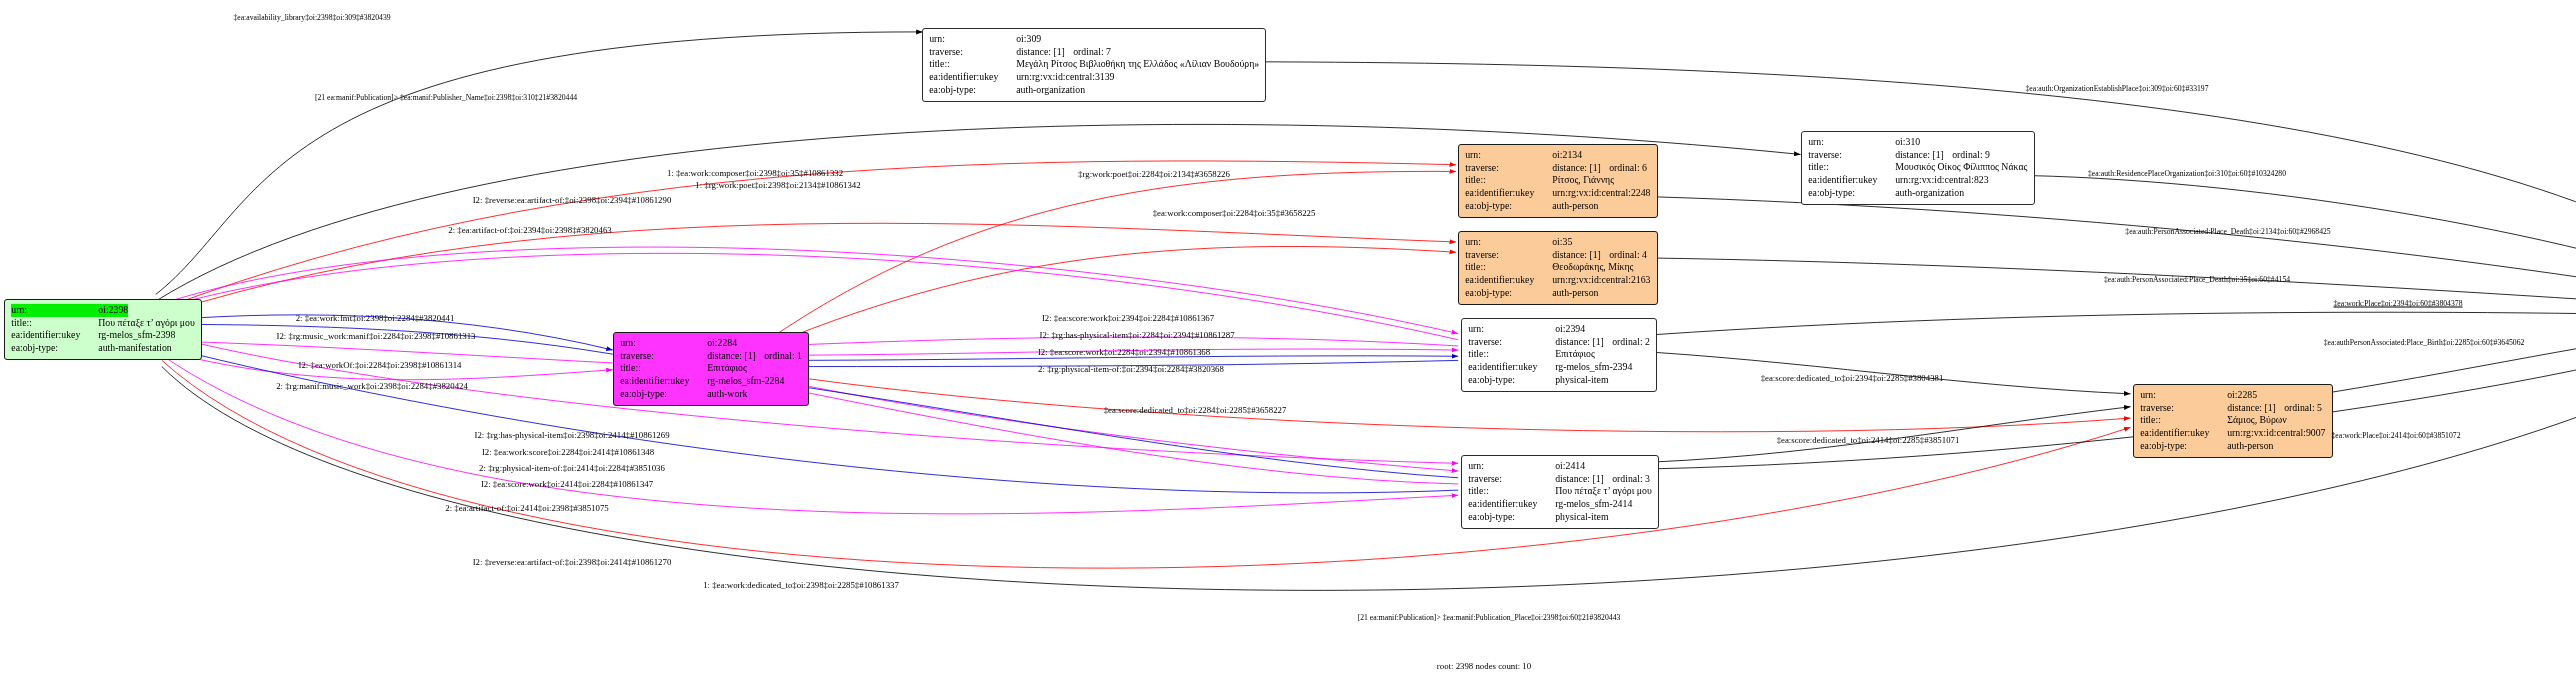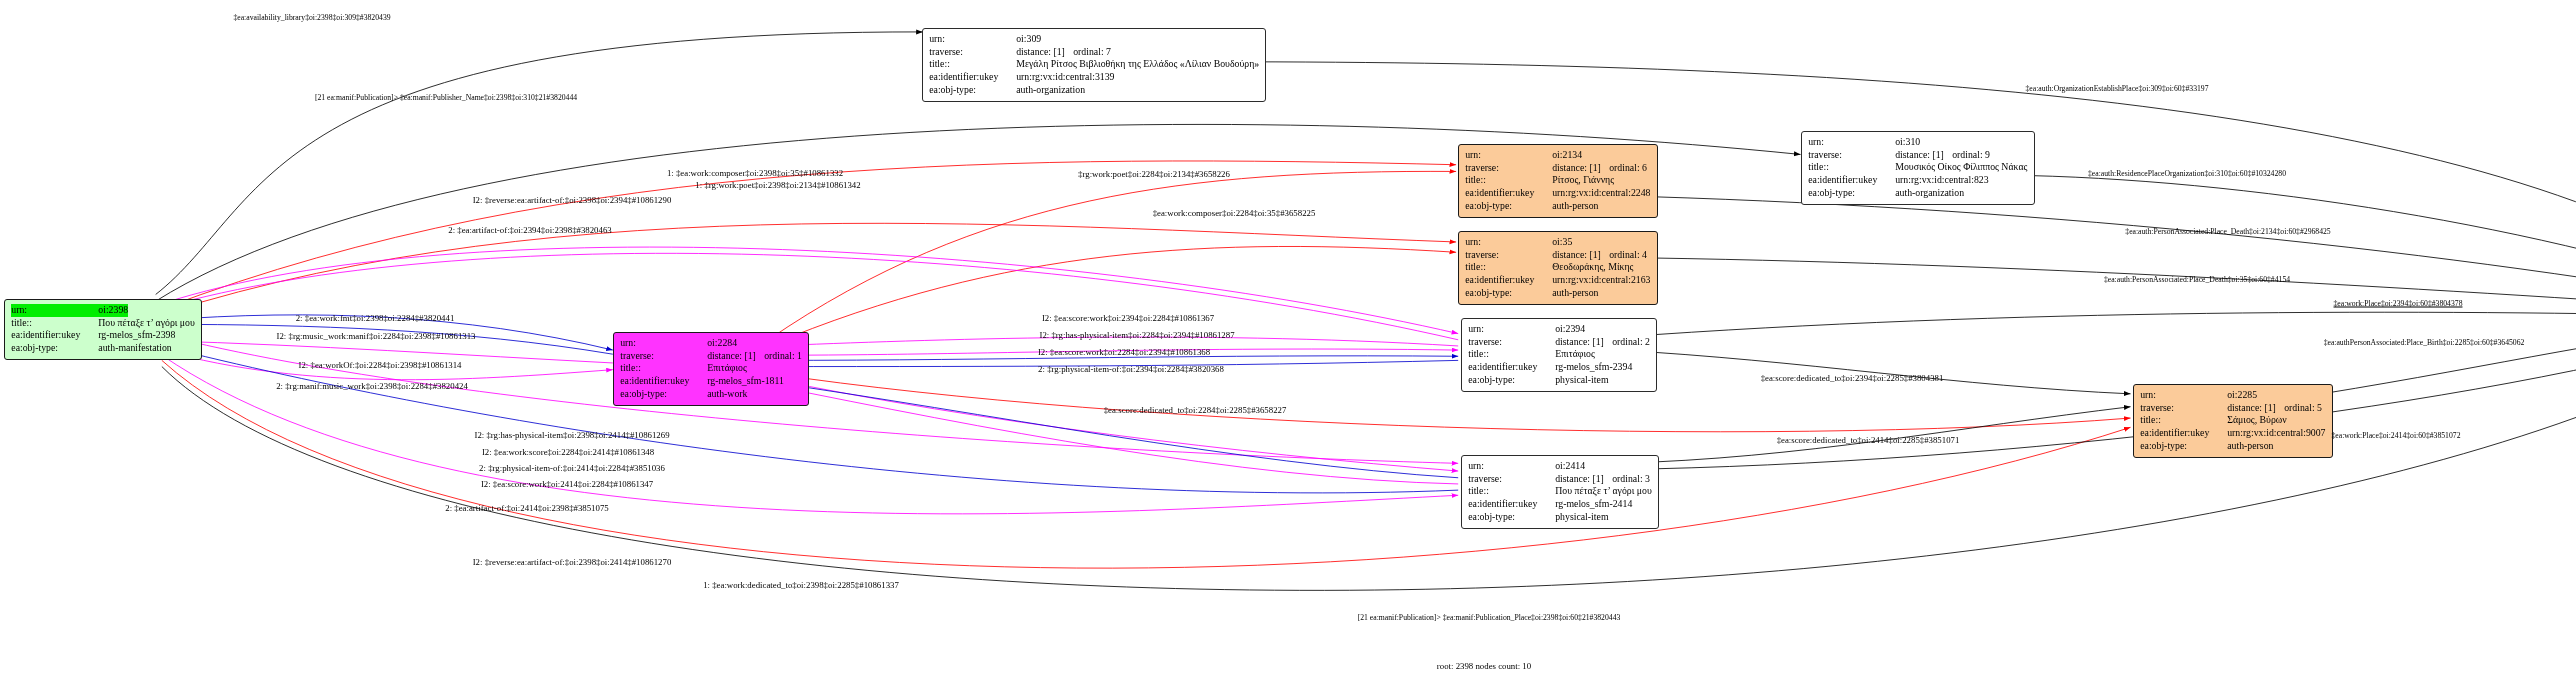--- a/index.html
+++ b/index.html
@@ -131,21 +131,21 @@
         <div class="row">
           <span class="k">traverse:</span>
           <span class="v"><span class="d">distance: [1]</span><span>ordinal: 1</span></span>
         </div>
         <div class="row">
           <span class="k">title::</span>
           <span class="v">Επιτάφιος</span>
         </div>
         <div class="row">
           <span class="k">ea:identifier:ukey</span>
-          <span class="v">rg-melos_sfm-1811</span>
+          <span class="v">rg-melos_sfm-2284</span>
         </div>
         <div class="row">
           <span class="k">ea:obj-type:</span>
           <span class="v">auth-work</span>
         </div>
       </div>
       <div class="node plain" style="left: 922px; top: 28px; min-width: 294px;">
         <div class="row first">
           <span class="k">urn:</span>
           <span class="v">oi:309</span>

